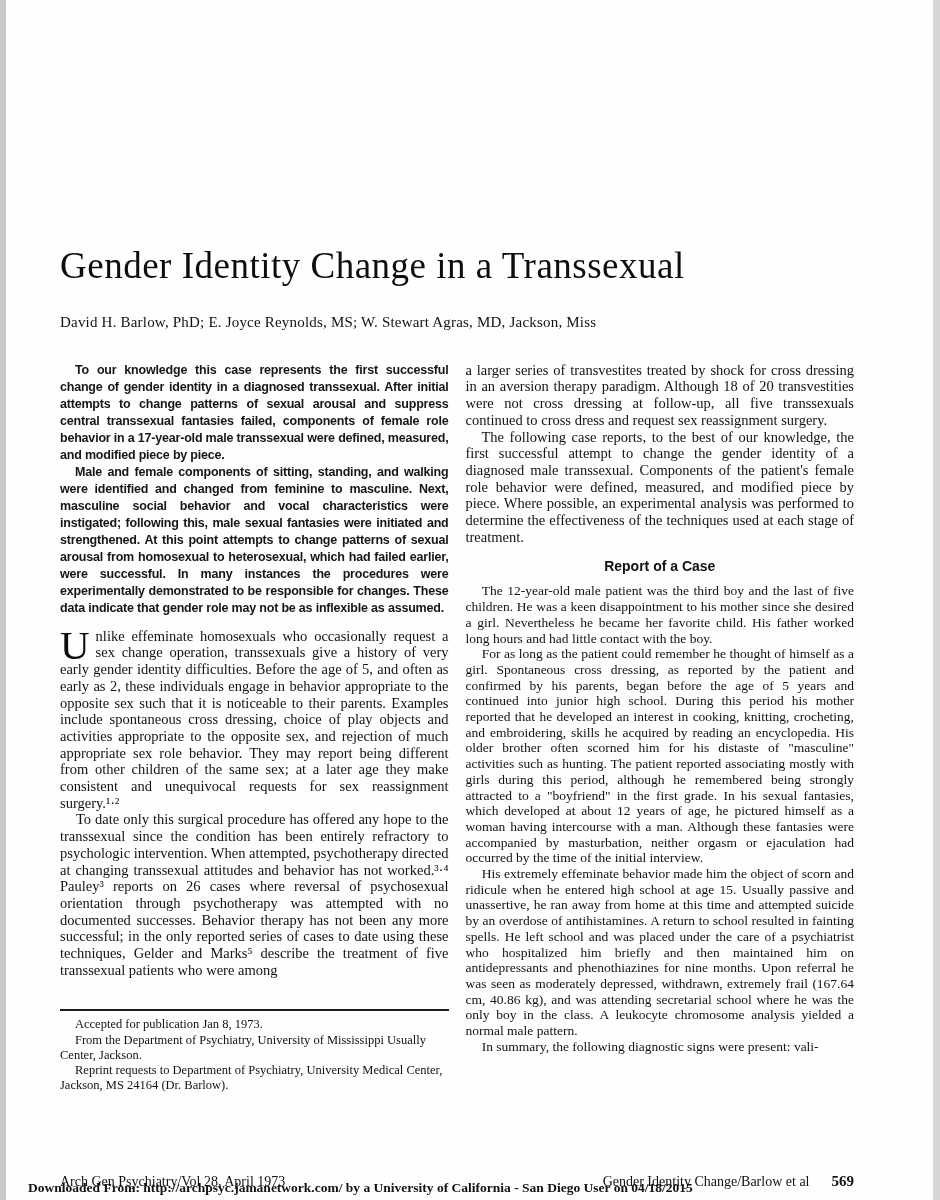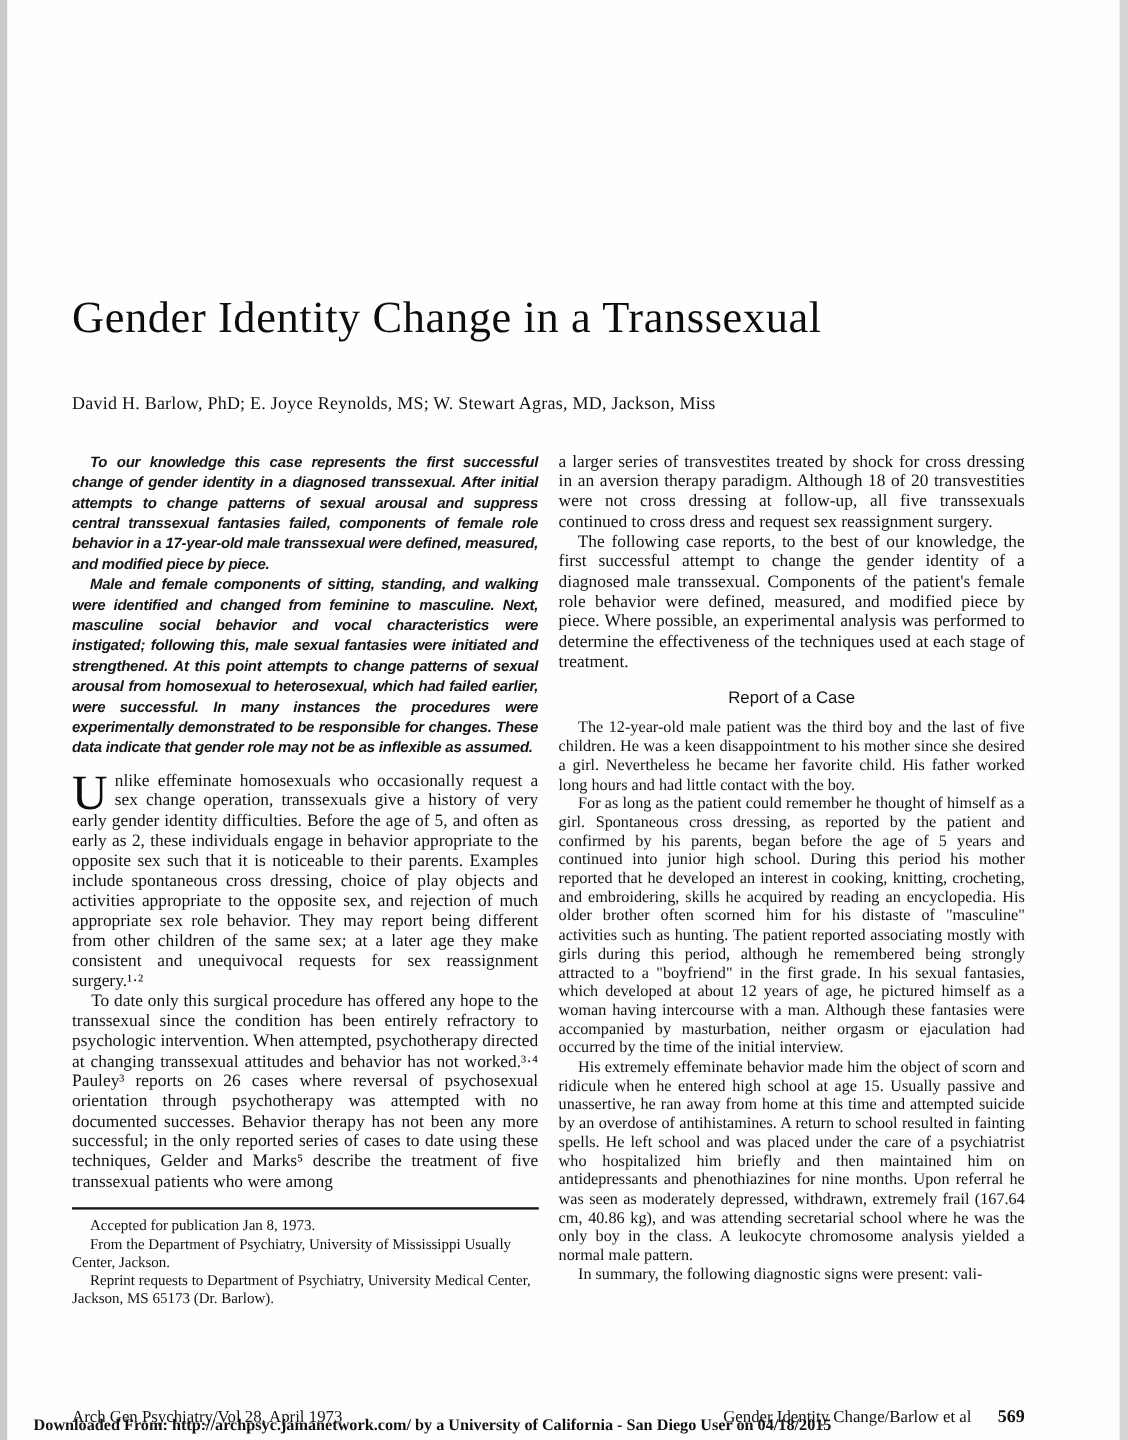--- a/index.html
+++ b/index.html
@@ -10,49 +10,49 @@
   }
   .edge-left  { position:absolute; left:0; top:0; bottom:0; width:6px;  background:#c9c9c9; }
   .edge-right { position:absolute; right:0; top:0; bottom:0; width:7px; background:#d6d6d6; }
 
   .content { position:absolute; left:60px; right:86px; top:246px; }
 
   .title {
     font-size:37px; font-weight:400; letter-spacing:0.5px;
     margin:0; line-height:1.1; color:#0d0d0d;
   }
-  .byline { margin-top:42px; font-size:15px; letter-spacing:0.2px; }
+  .byline { margin-top:27px; font-size:15px; letter-spacing:0.2px; }
 
   .columns { display:flex; gap:17px; margin-top:31px; align-items:flex-start; }
   .col { width:calc((100% - 17px)/2); }
 
   
   .abstract p {
     font-family:"Liberation Sans", sans-serif;
     font-weight:bold; font-size:12.5px; line-height:17px;
     letter-spacing:-0.2px; text-align:justify;
-    margin:0; text-indent:1.2em; color:#161616;font-style:italic;
+    margin:0; text-indent:1.2em; color:#161616;
   }
 
   
   .bodytext p { font-size:14.5px; line-height:16.7px; text-align:justify; margin:0; }
   .bodytext p.indent { text-indent:1.1em; }
   .intro { margin-top:11px !important; }
   .dropcap {
     float:left; font-size:41px; line-height:30px;
     padding:2px 6px 0 0; font-family:"Liberation Serif", serif; color:#0d0d0d;
   }
 
   
-  .footnote-block { margin-top:13px; border-top:2px solid #1a1a1a; padding-top:6px; }
+  .footnote-block { margin-top:31px; border-top:2px solid #1a1a1a; padding-top:6px; }
   .footnote-block p { font-size:12.5px; line-height:15.2px; margin:0; text-indent:1.2em; text-align:left; }
 
   
   .section-heading {
-    font-family:"Liberation Sans", sans-serif; font-weight:normal;
+    font-family:"Liberation Sans", sans-serif; font-weight:bold;
     font-size:14px; text-align:center; margin:13px 0 9px 0;
   }
   .casetext p { font-size:13.5px; line-height:15.7px; text-align:justify; margin:0; text-indent:1.2em; }
 
   
   .footer {
     position:absolute; left:60px; right:86px; top:1147px;
     display:flex; justify-content:space-between; align-items:baseline;
     font-size:14px;
     margin-top:26px;
@@ -85,21 +85,21 @@
         </div>
 
         <div class="bodytext">
           <p class="intro"><span class="dropcap">U</span><span>nlike effeminate homosexuals who occasionally request a sex change operation, transsexuals give a history of very early gender identity difficulties. Before the age of 5, and often as early as 2, these individuals engage in behavior appropriate to the opposite sex such that it is noticeable to their parents. Examples include spontaneous cross dressing, choice of play objects and activities appropriate to the opposite sex, and rejection of much appropriate sex role behavior. They may report being different from other children of the same sex; at a later age they make consistent and unequivocal requests for sex reassignment surgery.¹·²</span></p>
           <p class="indent">To date only this surgical procedure has offered any hope to the transsexual since the condition has been entirely refractory to psychologic intervention. When attempted, psychotherapy directed at changing transsexual attitudes and behavior has not worked.³·⁴ Pauley³ reports on 26 cases where reversal of psychosexual orientation through psychotherapy was attempted with no documented successes. Behavior therapy has not been any more successful; in the only reported series of cases to date using these techniques, Gelder and Marks⁵ describe the treatment of five transsexual patients who were among</p>
         </div>
 
         <div class="footnote-block">
           <p>Accepted for publication Jan 8, 1973.</p>
           <p>From the Department of Psychiatry, University of Mississippi Usually Center, Jackson.</p>
-          <p>Reprint requests to Department of Psychiatry, University Medical Center, Jackson, MS 65173 (Dr. Barlow).</p>
+          <p>Reprint requests to Department of Psychiatry, University Medical Center, Jackson, MS 24164 (Dr. Barlow).</p>
         </div>
       </div>
 
       <div class="col">
         <div class="bodytext">
           <p>a larger series of transvestites treated by shock for cross dressing in an aversion therapy paradigm. Although 18 of 20 transvestities were not cross dressing at follow-up, all five transsexuals continued to cross dress and request sex reassignment surgery.</p>
           <p class="indent">The following case reports, to the best of our knowledge, the first successful attempt to change the gender identity of a diagnosed male transsexual. Components of the patient's female role behavior were defined, measured, and modified piece by piece. Where possible, an experimental analysis was performed to determine the effectiveness of the techniques used at each stage of treatment.</p>
         </div>
 
         <div class="section-heading">Report of a Case</div>

